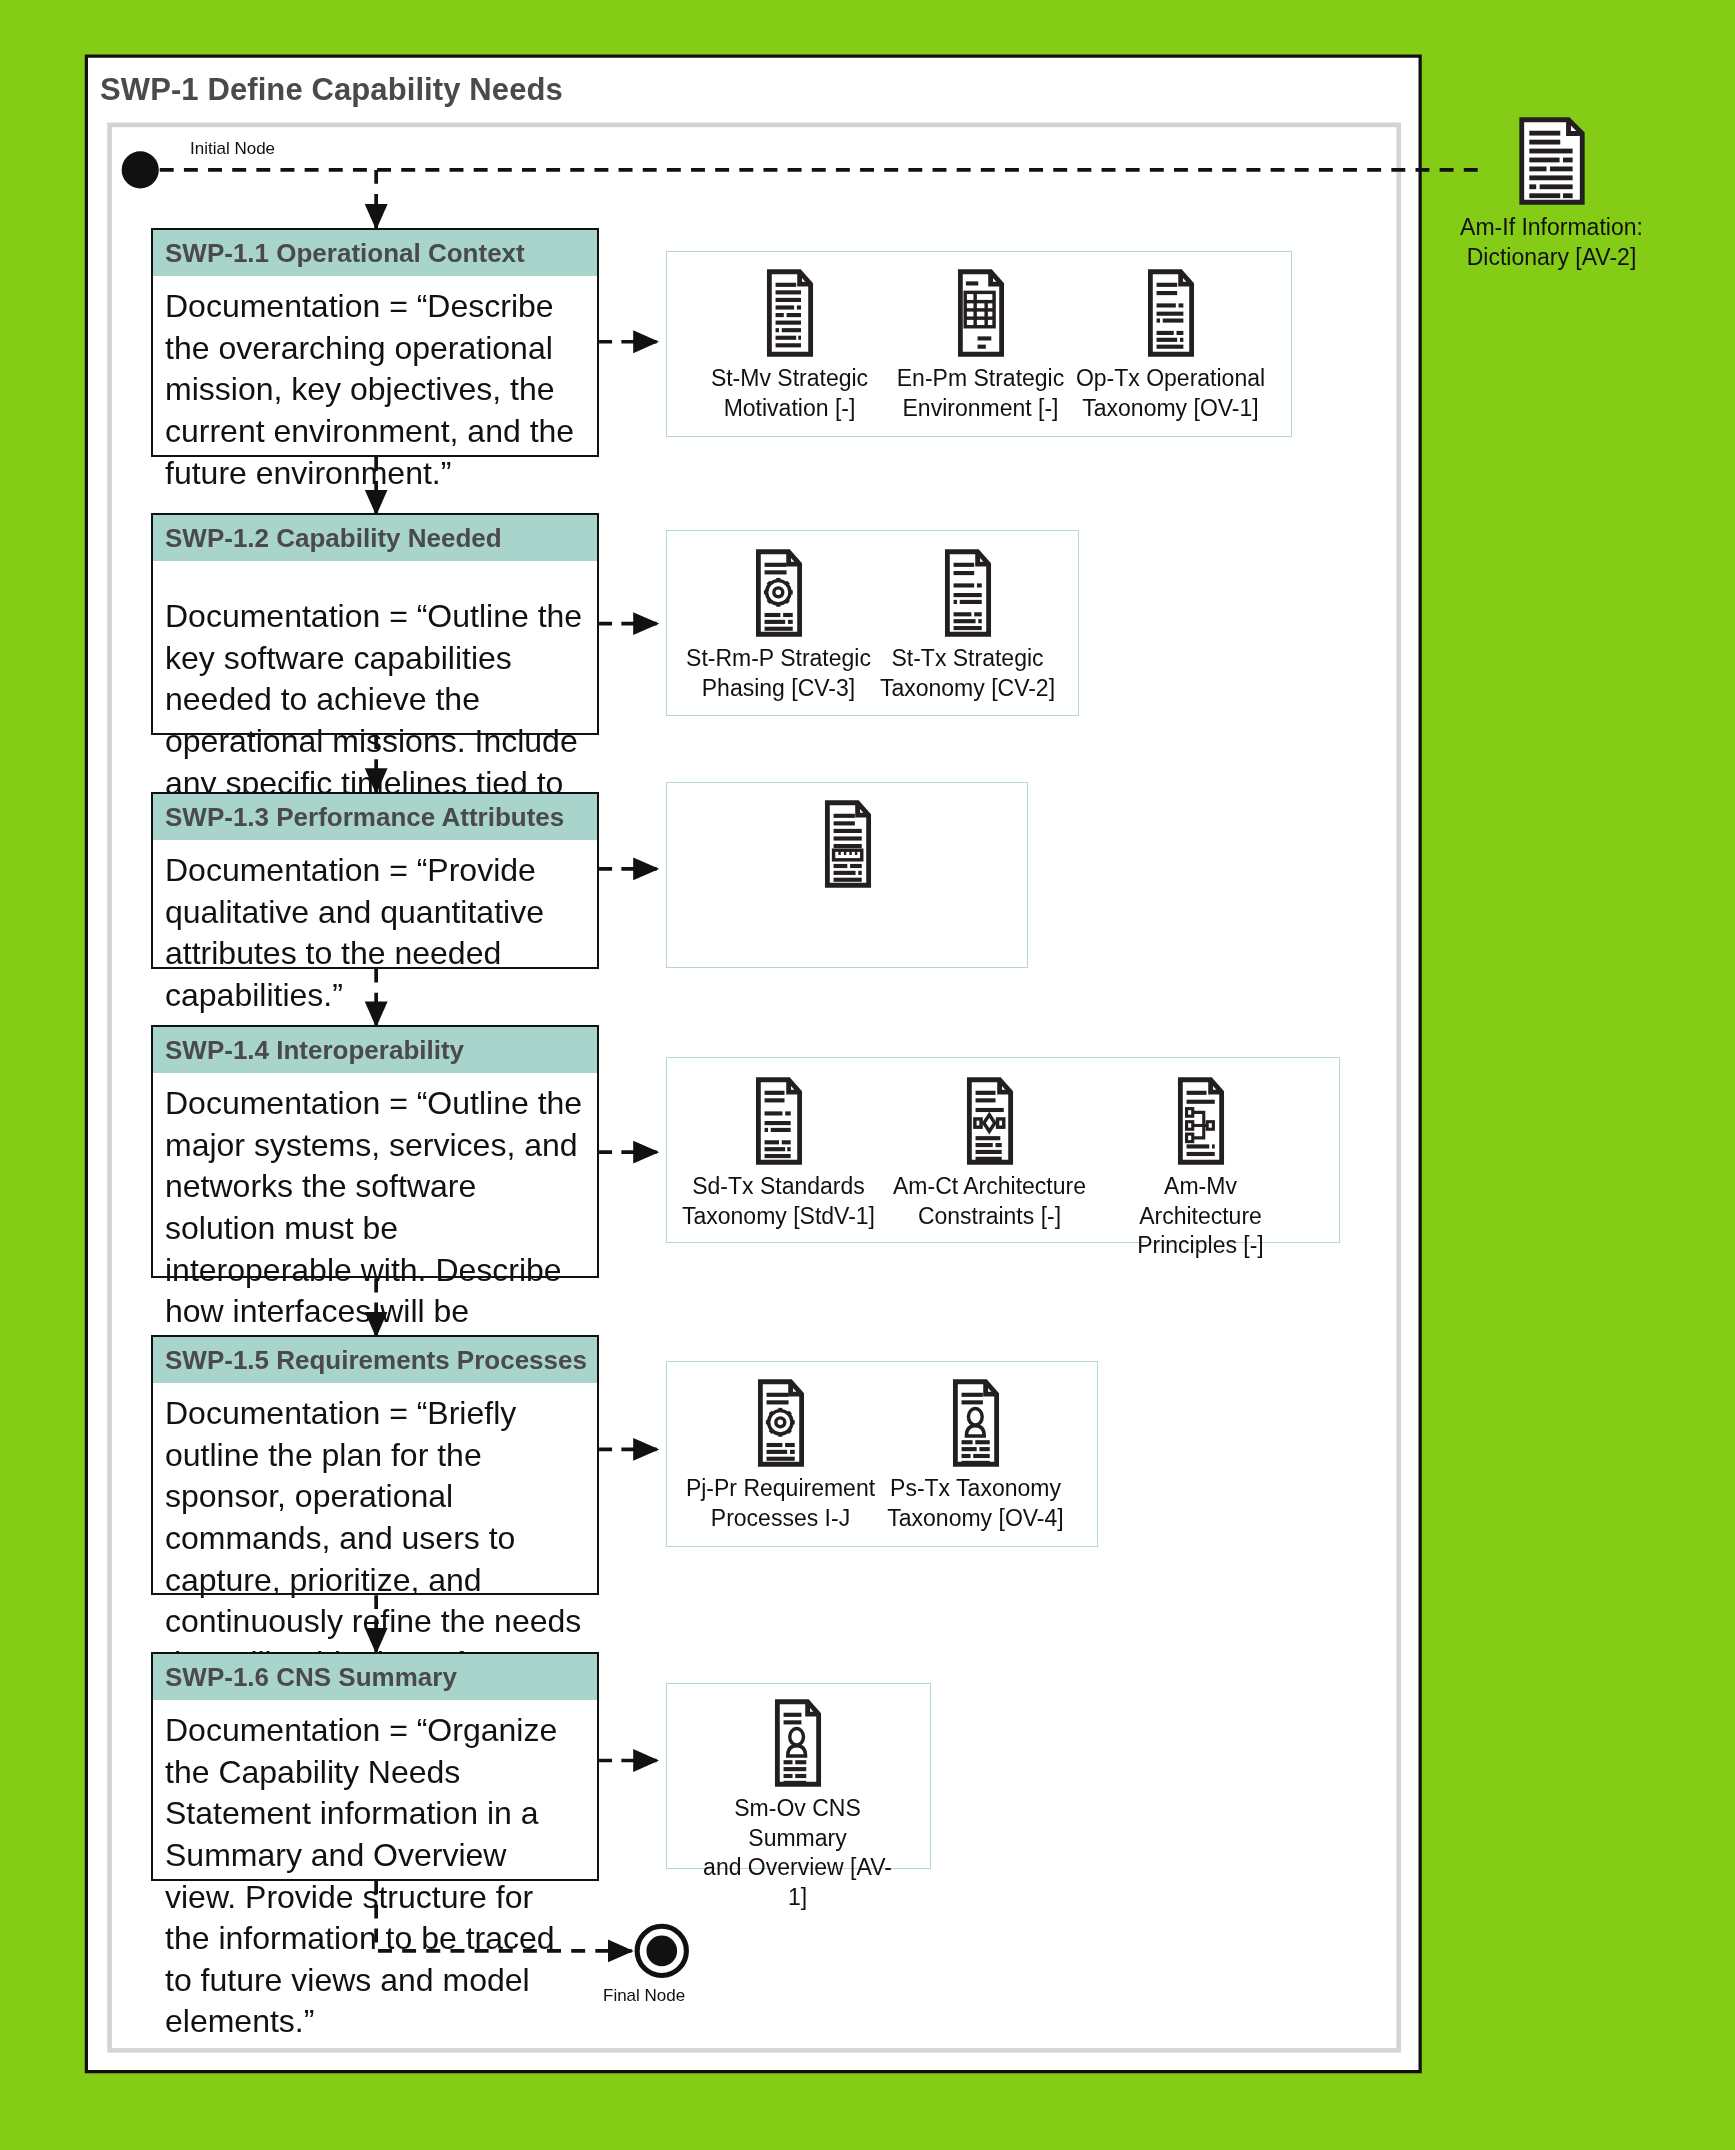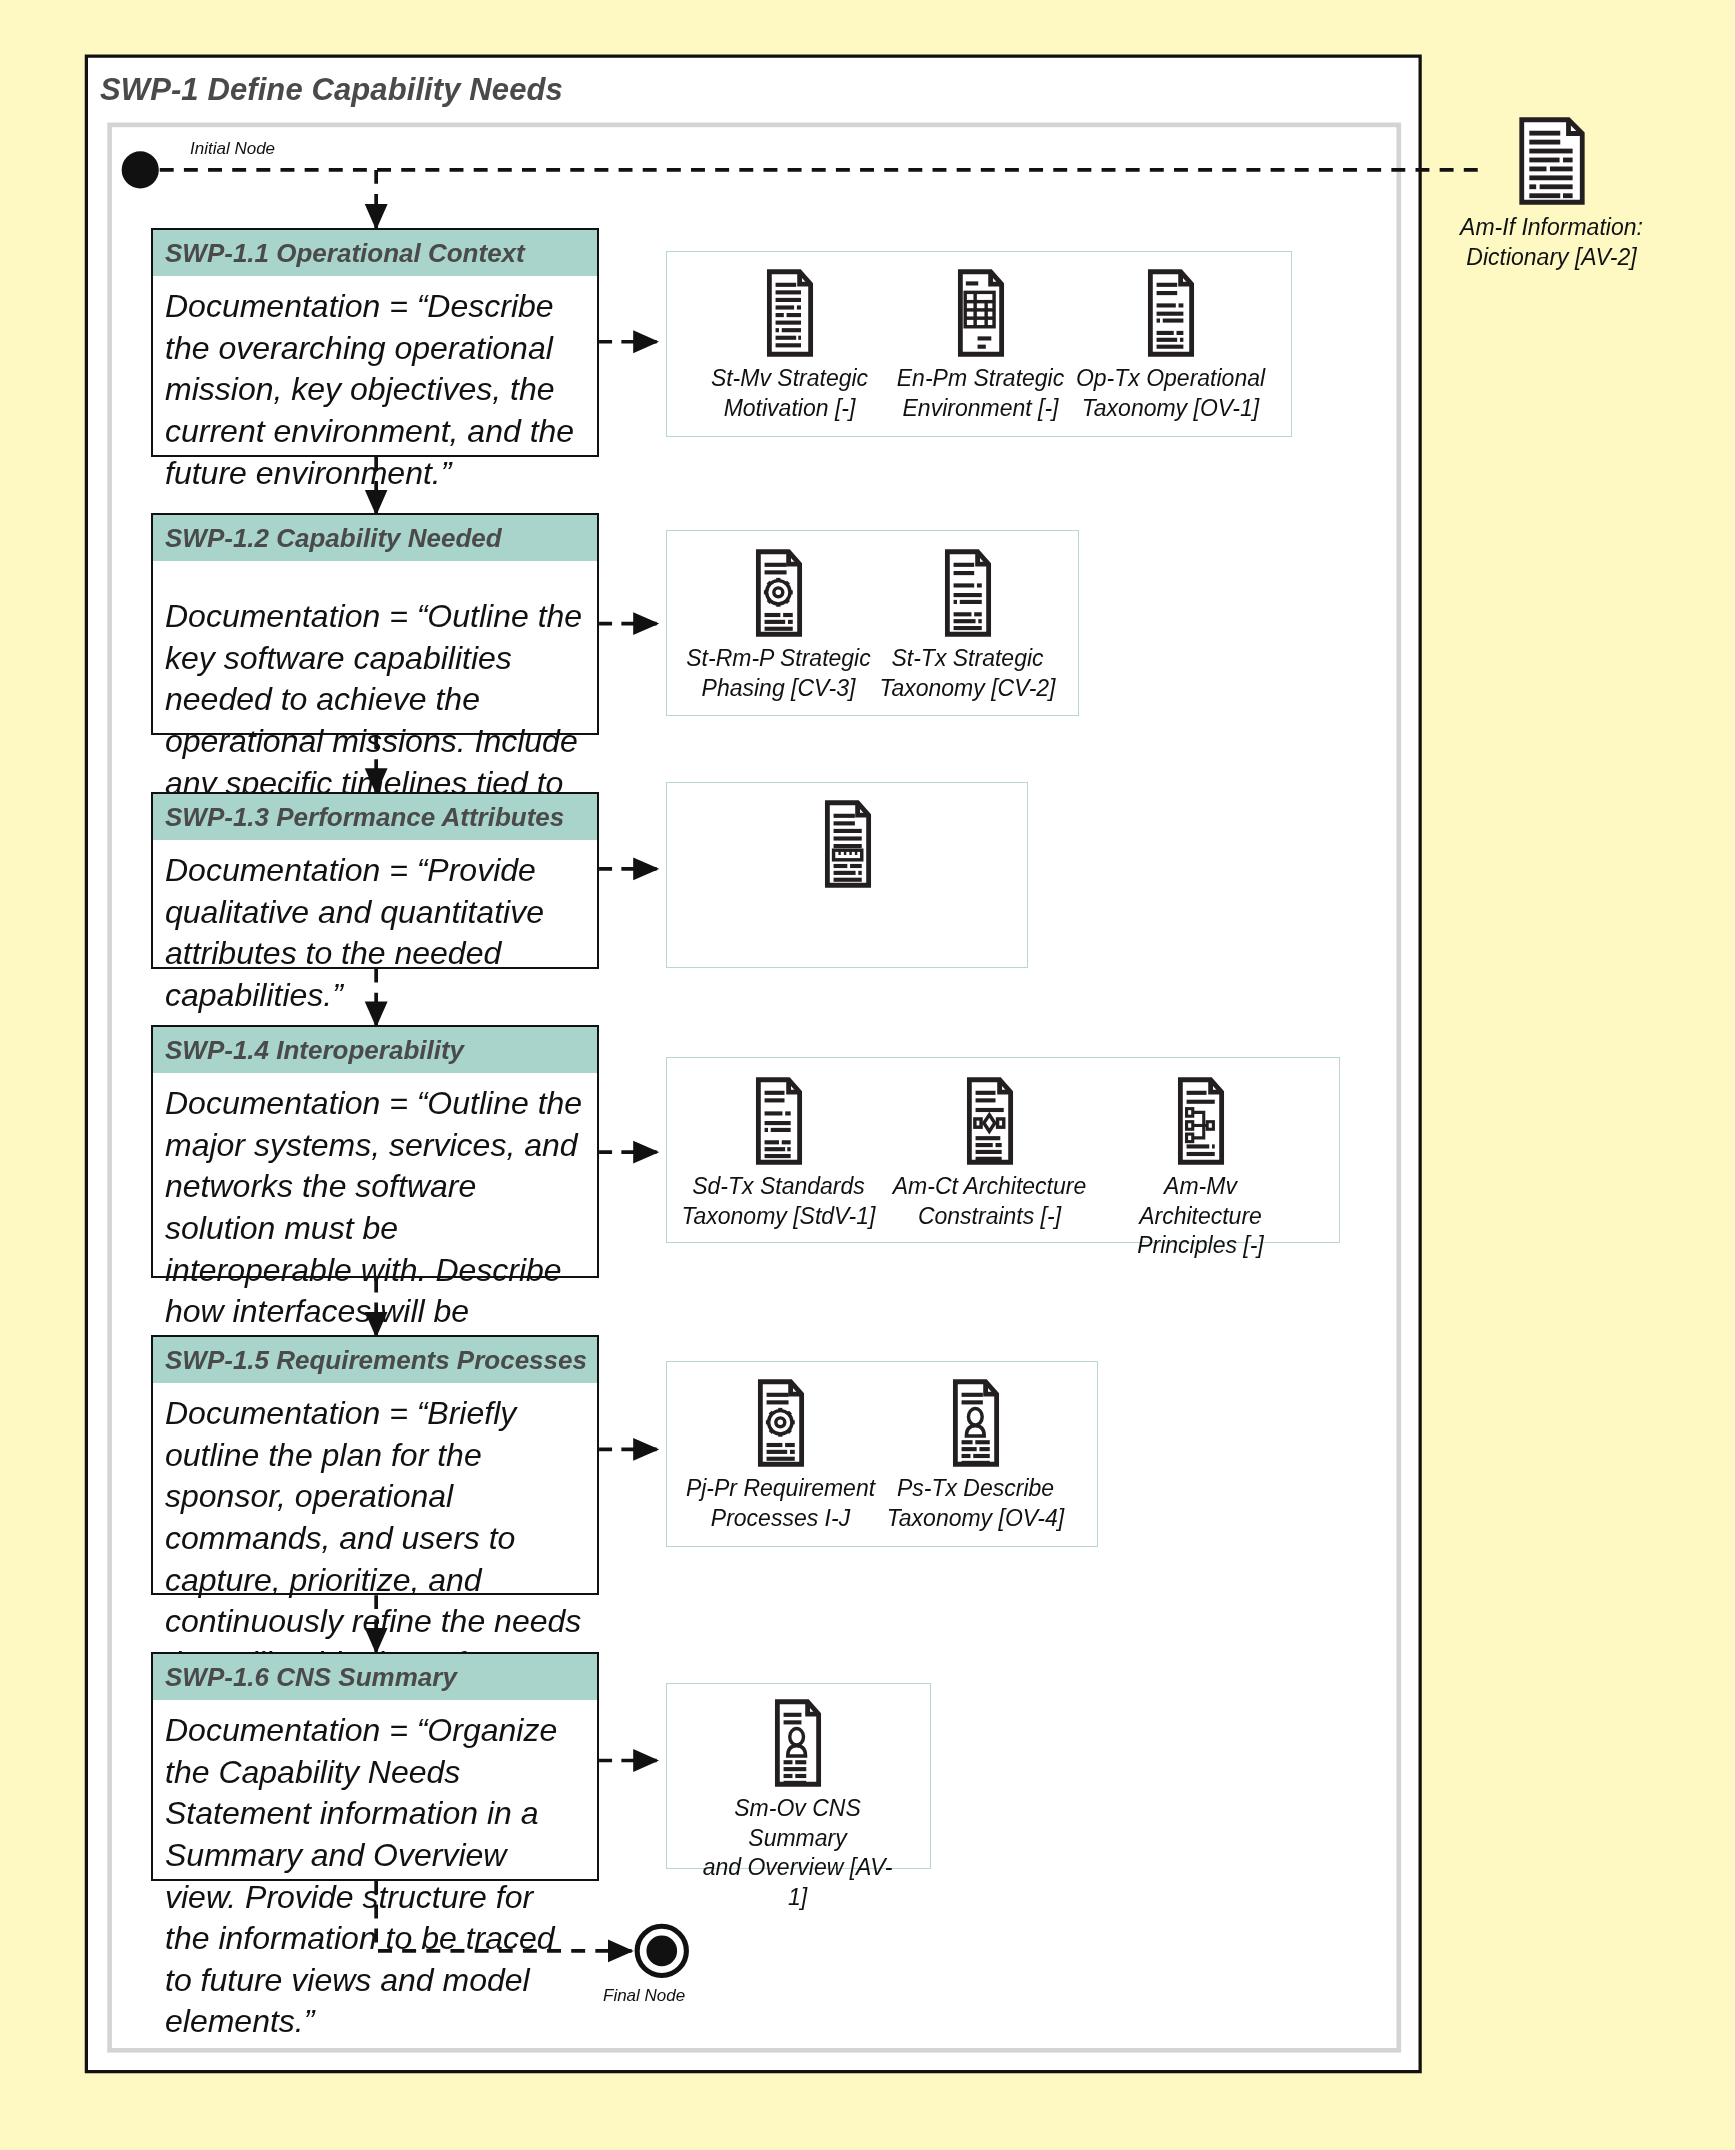--- a/index.html
+++ b/index.html
@@ -1,17 +1,17 @@
 <!DOCTYPE html>
 <html style="font-size:7.4px"><head>
 <meta charset="utf-8">
 <style>
   html,body{margin:0;padding:0;background:#ffffff;}
   body{font-family:"Liberation Sans", sans-serif;}
-  #page{position:relative;width:1735px;height:2151px;background:#fef9c3;overflow:hidden;font-style:italic;}
+  #page{position:relative;width:1735px;height:2151px;background:#84cc16;overflow:hidden;}
   svg#canvas{position:absolute;left:0;top:0;width:1735px;height:2151px;}
 
   .lane-title{
     font-size:31px;font-weight:bold;color:#4a4a4a;
     letter-spacing:0.1px;white-space:nowrap;
   }
   .act-header{
     font-size:26px;font-weight:bold;color:#4a4a4a;
     white-space:nowrap;
   }
@@ -433,21 +433,21 @@
         <rect x="15" y="109" width="13" height="6"></rect>
           <rect x="32" y="109" width="24" height="6"></rect>
         <rect x="15" y="119" width="41" height="5"></rect>
       </g>
       <g fill="none" stroke="#231f20" stroke-width="5">
         <ellipse cx="35" cy="55" rx="10" ry="12"></ellipse>
         <path d="M22 83 C22 72 27 68 35 68 C43 68 48 72 48 83 Z"></path>
       </g>
     </svg>
     <div class="art-label" style="margin-top:7.4px;">
-      <div>Ps-Tx Describe</div>
+      <div>Ps-Tx Taxonomy</div>
       <div>Taxonomy [OV-4]</div>
     </div>
   </div>
 
   <div class="actbox" style="left:151px;top:1652px;width:448px;height:229px;">
     <div class="acthdr" style="width:100%;height:46px;">
       <span class="act-header">SWP-1.6 CNS Summary</span>
     </div>
     <div class="actbodywrap act-body" style="top:46px;width:100%;">Documentation = “Organize the Capability Needs Statement information in a Summary and Overview view. Provide structure for the information to be traced to future views and model elements.”</div>
   </div>

